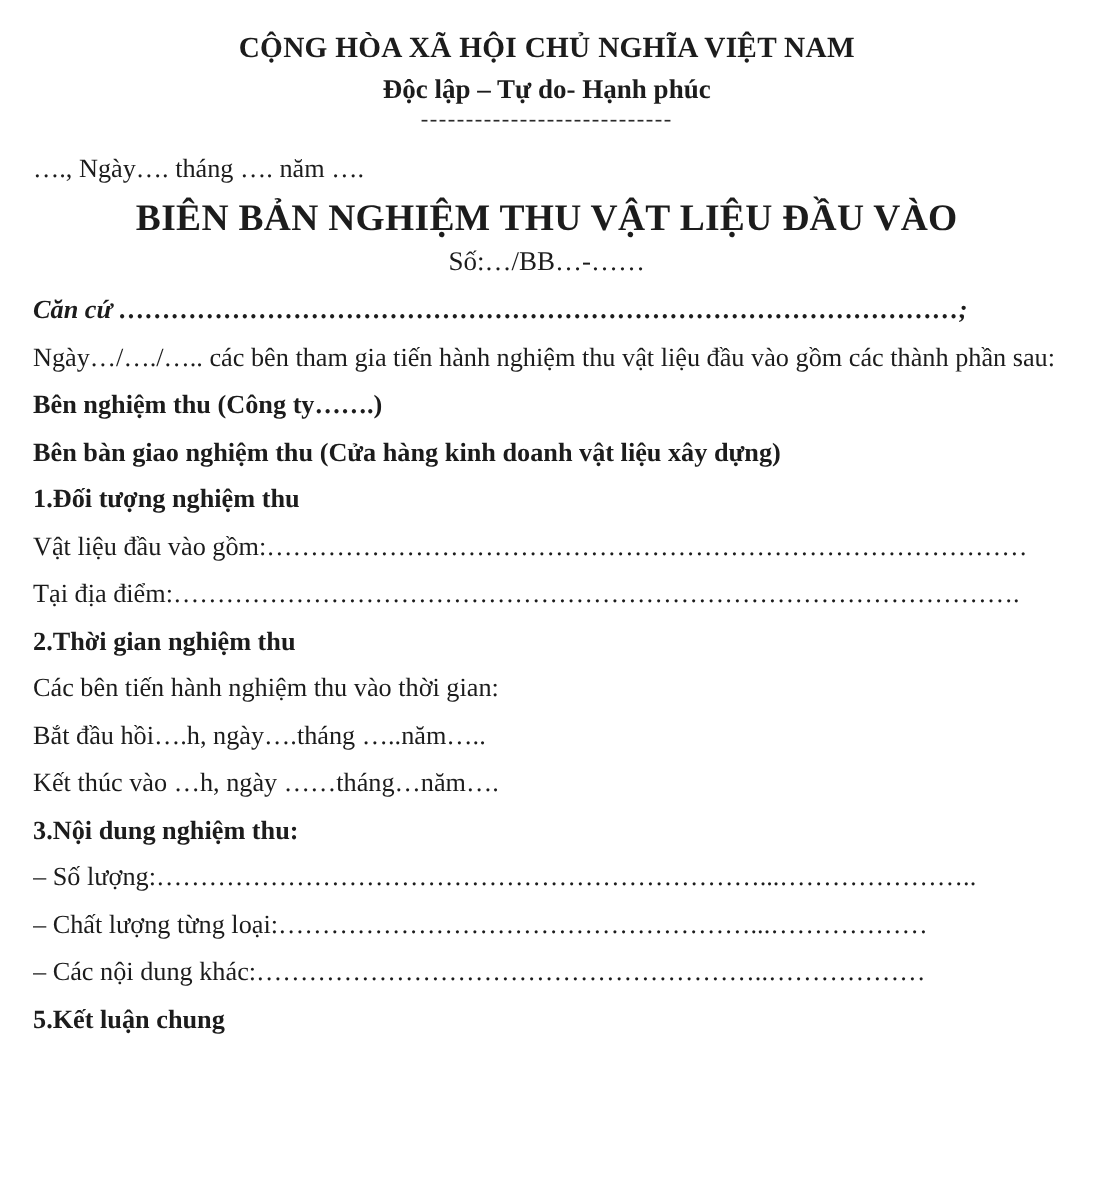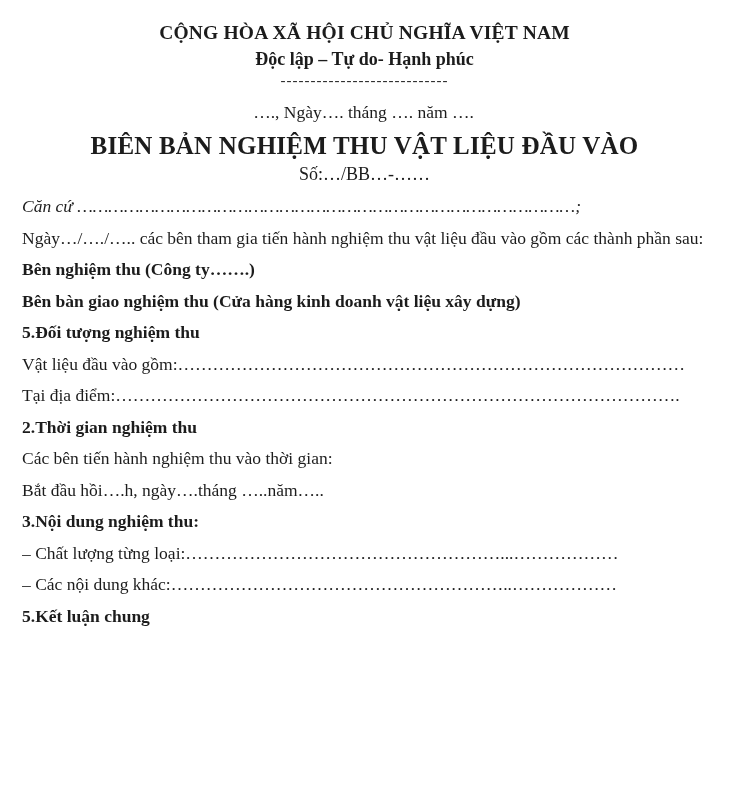--- a/index.html
+++ b/index.html
@@ -13,23 +13,23 @@
     height: 800px;
     box-sizing: border-box;
     background: #ffffff;
     color: #1c1c1c;
     font-family: "Liberation Serif", "DejaVu Serif", serif;
     padding: 14px 26px 0 22px;
     overflow: hidden;
     border-radius: 12px;
   }
   .center { text-align: center; }
-  .right  { text-align: center; }
+  .right  { text-align: left; }
   .bold   { font-weight: bold; }
-  .italic { font-style: italic; }
+  .italic { font-style: italic; font-weight: bold; }
 
   .national-title {
     font-size: 19.5px;
     font-weight: bold;
     margin: 8px 0 0;
     letter-spacing: 0.2px;
   }
   .motto {
     font-size: 18px;
     font-weight: bold;
@@ -90,35 +90,37 @@
     <p class="line italic nowrap">Căn cứ ……………………………………………………………………………………;</p>
 
     <p class="line justify">Ngày…/…./….. các bên tham gia tiến hành nghiệm thu  vật liệu đầu vào gồm các thành phần sau:</p>
 
     <p class="line bold">Bên nghiệm thu (Công ty…….)</p>
 
 
     <p class="line bold nowrap">Bên bàn giao nghiệm thu (Cửa hàng kinh doanh vật liệu xây dựng)</p>
 
 
-    <p class="line bold">5.Đối tượng nghiệm thu</p>
+    <p class="line bold">1.Đối tượng nghiệm thu</p>
 
     <p class="line nowrap">Vật liệu đầu vào gồm:……………………………………………………………………………</p>
 
     <p class="line nowrap">Tại địa điểm:…………………………………………………………………………………….</p>
 
     <p class="line bold">2.Thời gian nghiệm thu</p>
 
     <p class="line">Các bên tiến hành nghiệm thu vào thời gian:</p>
 
     <p class="line nowrap">Bắt đầu hồi….h, ngày….tháng …..năm…..</p>
 
+    <p class="line nowrap">Kết thúc vào …h, ngày ……tháng…năm….</p>
 
     <p class="line bold">3.Nội dung nghiệm thu:</p>
 
+    <p class="line nowrap">– Số lượng:……………………………………………………………...…………………..</p>
 
     <p class="line nowrap">– Chất lượng từng loại:………………………………………………...………………</p>
 
     <p class="line nowrap">– Các nội dung khác:…………………………………………………..………………</p>
 
     <p class="line bold">5.Kết luận chung</p>
 
   </div>
 </div>
 

